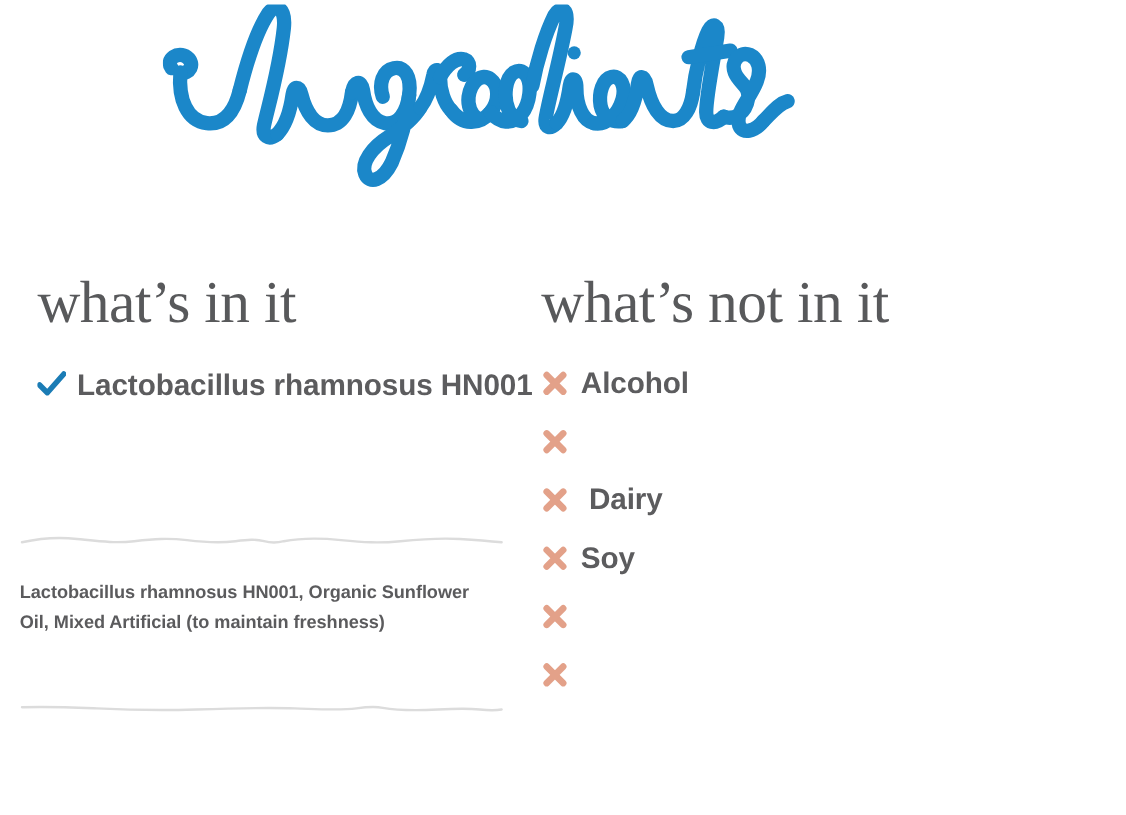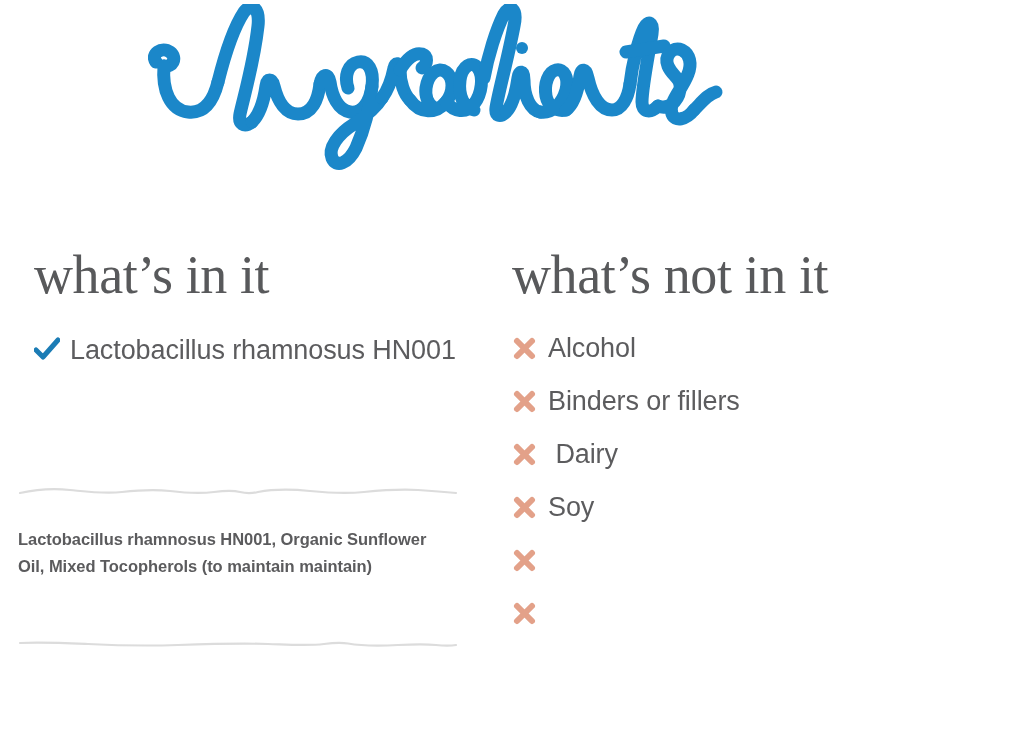--- a/index.html
+++ b/index.html
@@ -33,21 +33,21 @@
     width: 672px;
     height: 172px;
   }
 
   
   .col {
     position: absolute;
     top: 248px;
   }
   .col-left  { left: 16px;  width: 500px; margin-left: 18px; }
-  .col-right { left: 512px; width: 500px; }
+  .col-right { left: 492px; width: 500px; }
 
   .col-heading {
     font-family: "Liberation Serif", serif;
     font-size: 54px;
     line-height: 1.0;
     font-weight: 400;
     color: #58595b;
     letter-spacing: -0.4px;
     margin: 0;
     white-space: nowrap;
@@ -77,21 +77,21 @@
     margin-right: 10px;
     display: block;
   }
   .mark svg { display: block; }
 
   .item-label {
     font-family: "Liberation Sans", sans-serif;
     font-size: 27px;
     line-height: 28px;
     color: #5c5c5e;
-    font-weight: 400;
+    font-weight: 700;
     letter-spacing: -0.1px;
     white-space: pre;
   }
 
   
   .divider {
     position: absolute;
     left: 18px;
     width: 440px;
     height: 12px;
@@ -175,21 +175,21 @@
 
 <div class="divider divider-top">
   <svg width="440" height="12" viewBox="0 0 440 12" xmlns="http://www.w3.org/2000/svg" aria-hidden="true">
     <path d="M2 7 C 20 3, 34 2, 52 4 C 72 6, 86 8, 104 6 C 122 4, 134 3, 152 5
              C 168 7, 180 8, 196 6 C 208 4.5, 214 4, 222 6 C 228 7.5, 232 8, 240 6
              C 256 3, 272 3, 292 5 C 312 7, 326 8, 346 6 C 366 4, 382 3, 400 4
              C 416 5, 428 6, 438 7" fill="none" stroke="#dcdcdc" stroke-width="2.2" stroke-linecap="round"></path>
   </svg>
 </div>
 
-<p class="ing-paragraph">Lactobacillus rhamnosus HN001, Organic Sunflower Oil, Mixed Tocopherols (to maintain maintain)</p>
+<p class="ing-paragraph">Lactobacillus rhamnosus HN001, Organic Sunflower Oil, Mixed Artificial (to maintain freshness)</p>
 
 <div class="divider divider-bottom">
   <svg width="440" height="12" viewBox="0 0 440 12" xmlns="http://www.w3.org/2000/svg" aria-hidden="true">
     <path d="M2 5 C 24 4, 46 5, 70 6 C 100 7.5, 130 8, 160 7 C 190 6, 220 5, 250 6
              C 270 6.6, 290 8, 306 6 C 316 4.6, 322 4, 330 5.5 C 342 7.6, 360 8, 380 7
              C 396 6.2, 408 6, 418 7 C 426 7.8, 432 8, 438 7" fill="none" stroke="#dcdcdc" stroke-width="2.2" stroke-linecap="round"></path>
   </svg>
 </div>
 
 <div class="col col-right">
@@ -209,21 +209,20 @@
     </li>
     <li class="ing-item">
       <span class="mark">
         <svg width="26" height="28" viewBox="0 0 26 28" xmlns="http://www.w3.org/2000/svg" aria-hidden="true">
           <g stroke="#e3a189" stroke-width="6" stroke-linecap="round">
               <path d="M5 7 L 20 22"></path>
               <path d="M20 7 L 5 22"></path>
             </g>
         </svg>
       </span>
-      <span class="item-label">Binders or fillers</span>
     </li>
     <li class="ing-item">
       <span class="mark">
         <svg width="26" height="28" viewBox="0 0 26 28" xmlns="http://www.w3.org/2000/svg" aria-hidden="true">
           <g stroke="#e3a189" stroke-width="6" stroke-linecap="round">
               <path d="M5 7 L 20 22"></path>
               <path d="M20 7 L 5 22"></path>
             </g>
         </svg>
       </span>

